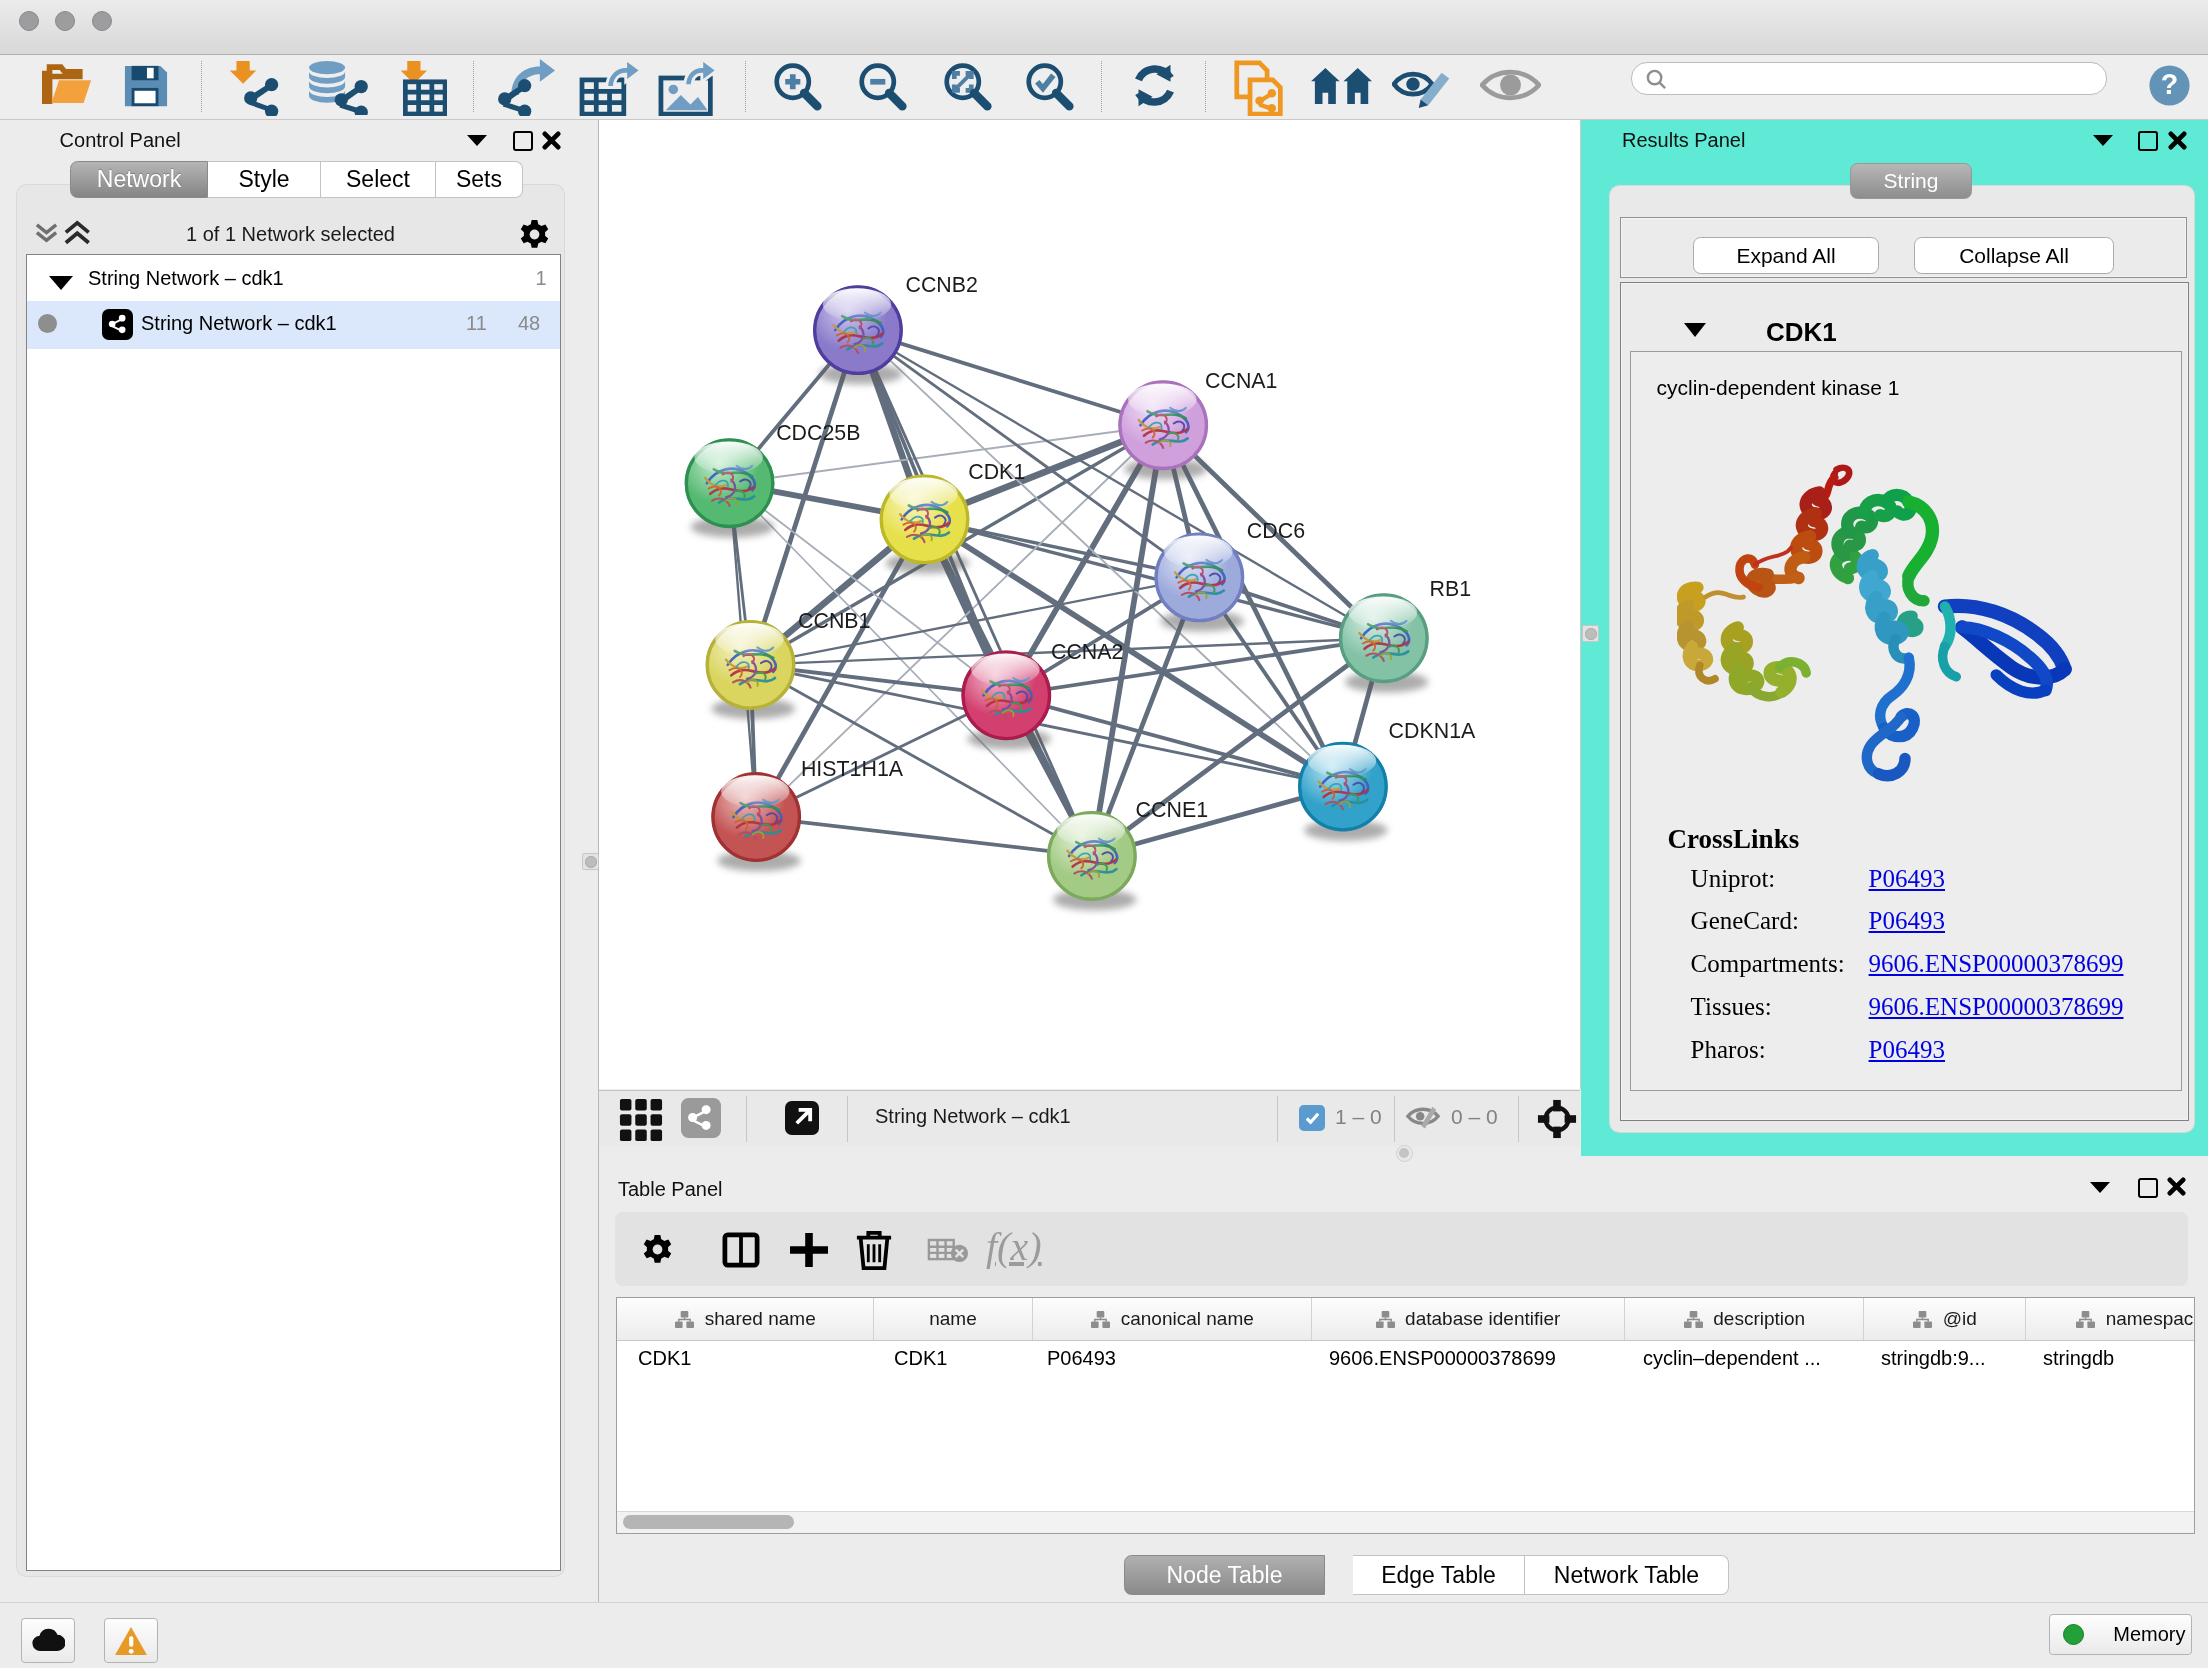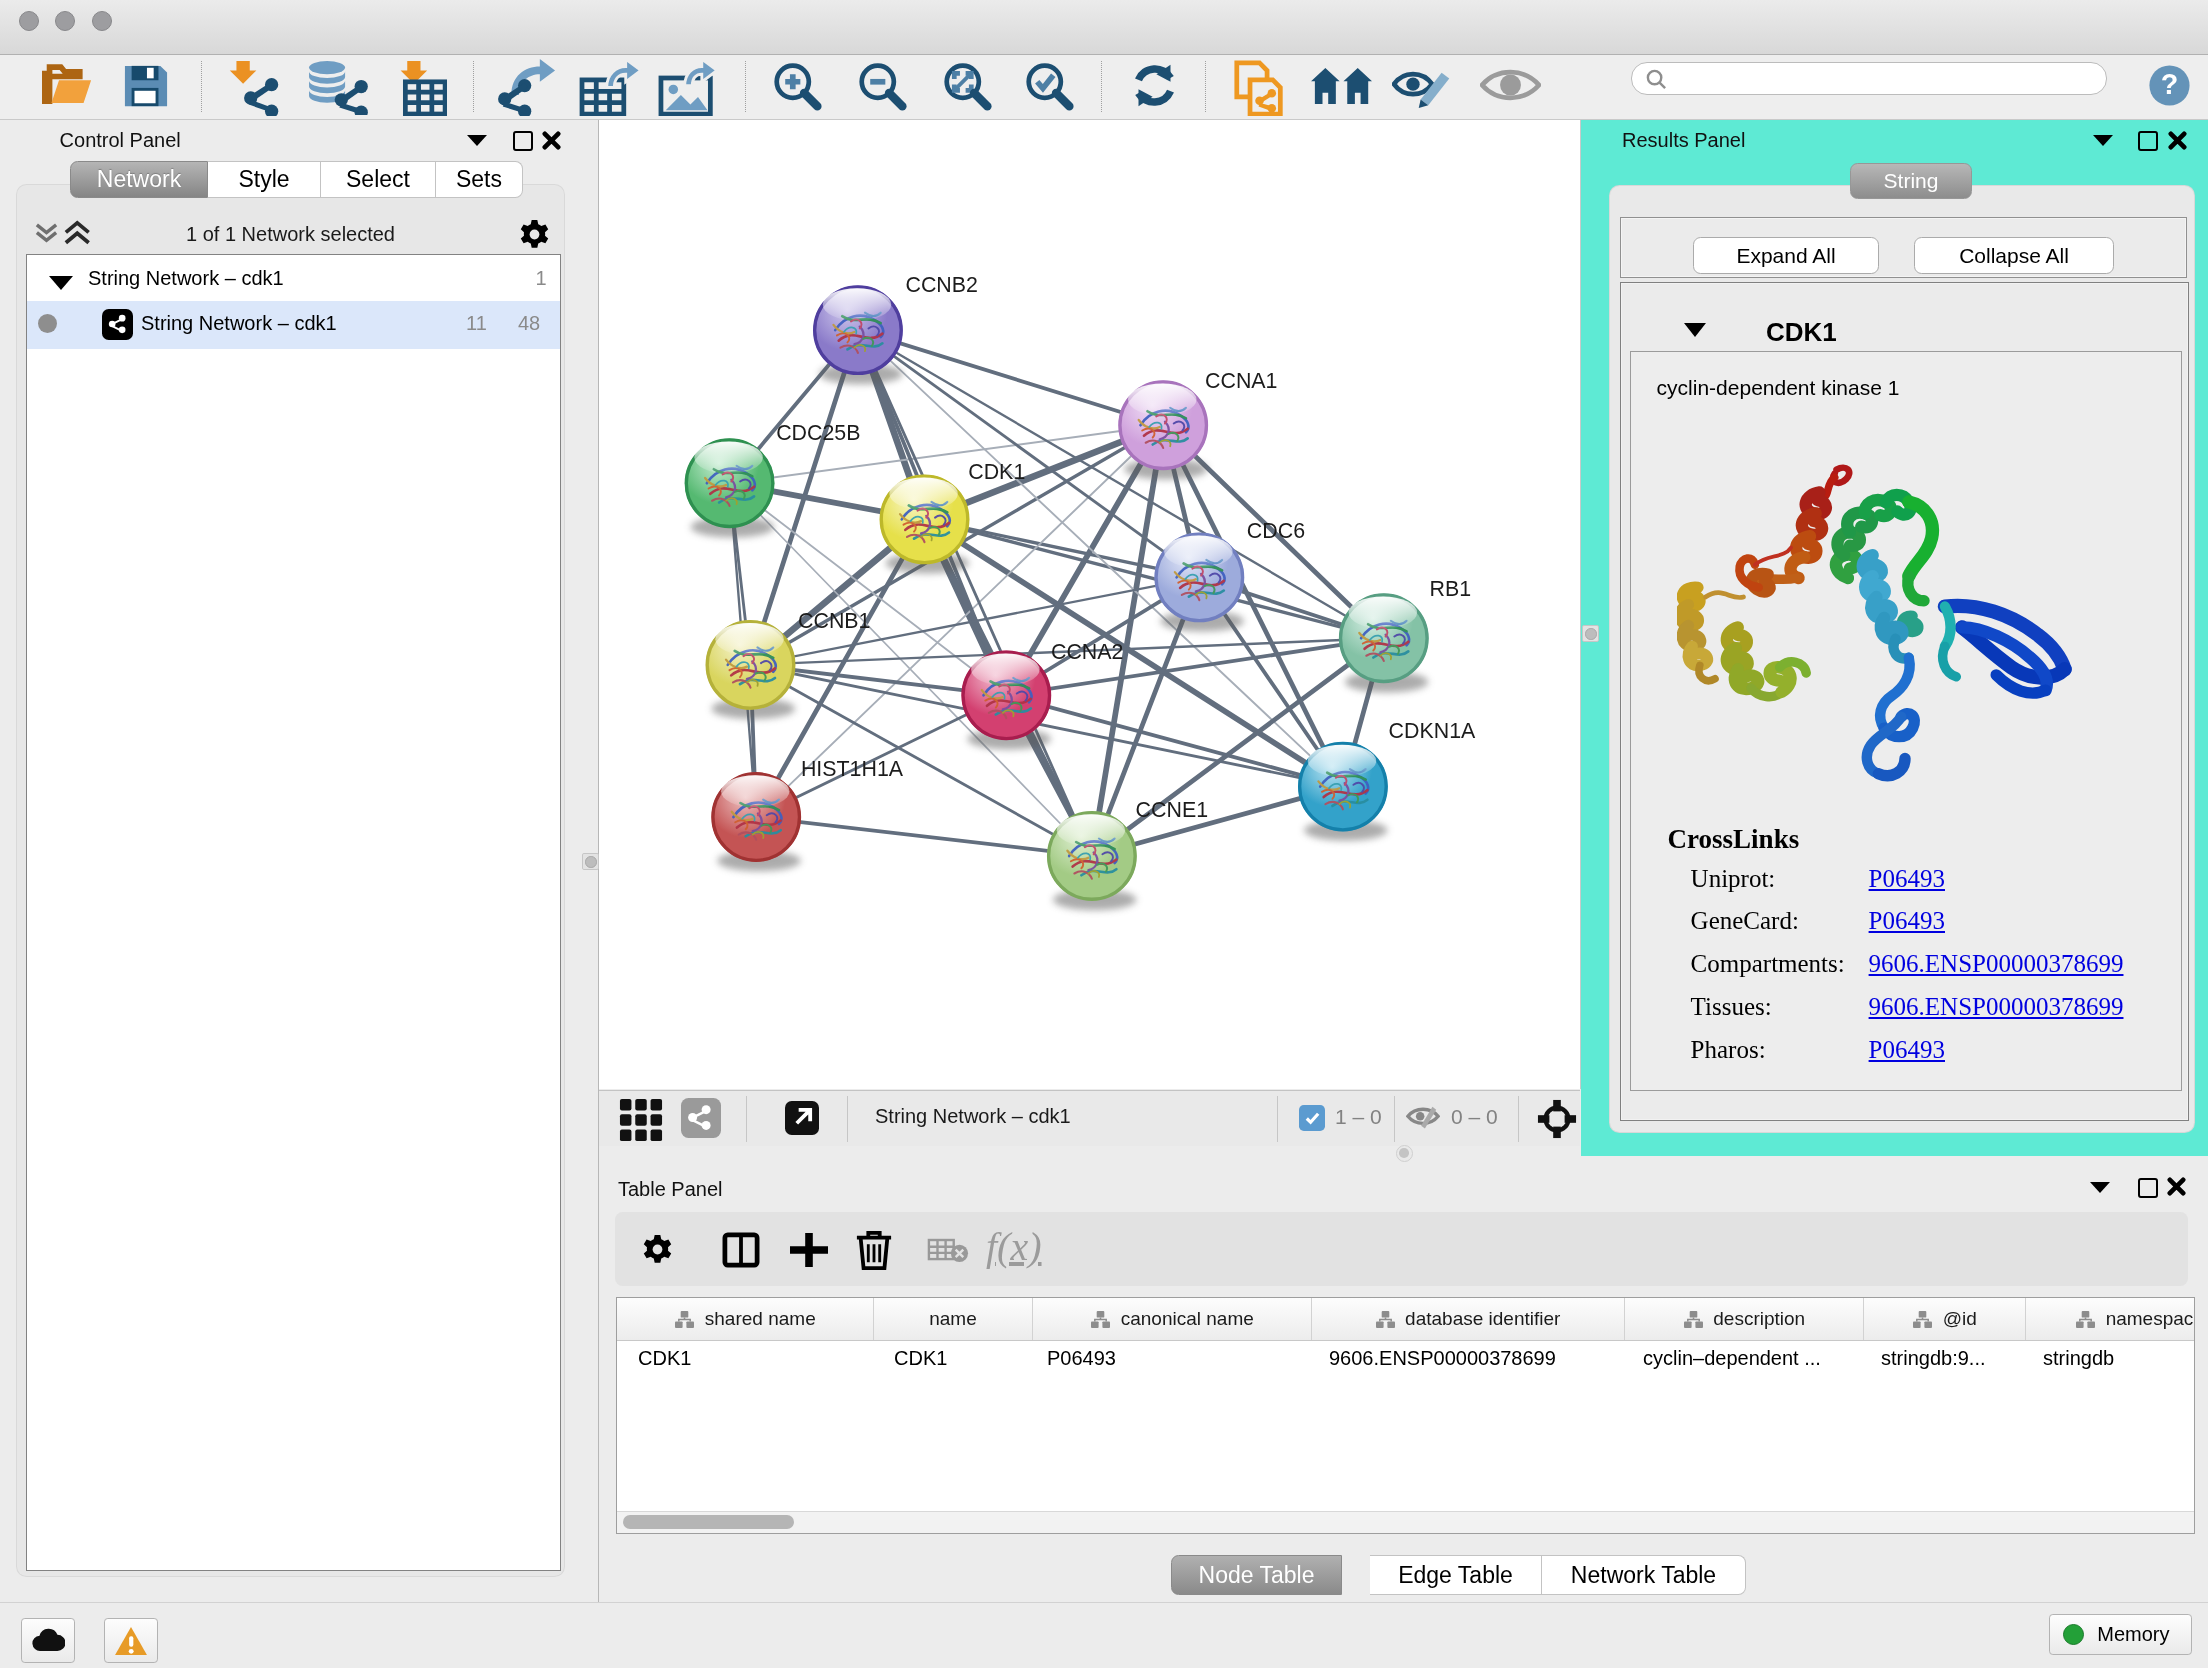--- a/index.html
+++ b/index.html
@@ -769,21 +769,21 @@
     <span class="td" style="left:430px;">P06493</span>
     <span class="td" style="left:712px;">9606.ENSP00000378699</span>
     <span class="td" style="left:1026px;">cyclin–dependent ...</span>
     <span class="td" style="left:1264px;">stringdb:9...</span>
     <span class="td" style="left:1426px;">stringdb</span>
     <div style="position:absolute;left:0px;bottom:0px;width:100%;height:21px;background:#f2f2f2;border-top:1px solid #d8d8d8;">
       <div style="position:absolute;left:5.7px;top:2.9px;width:171px;height:14.3px;background:#b5b5b5;border-radius:7.6px;"></div>
     </div>
   </div>
   <div class="tabrow" style="left:525px;top:399px;">
-    <div class="btab sel" style="width:171px;border-radius:7.6px 0 0 7.6px;margin-left:47px;">Node Table</div>
+    <div class="btab sel" style="width:201px;border-radius:7.6px 0 0 7.6px;">Node Table</div>
     <div class="btab" style="width:172px;border-left:none;margin-left:28px;">Edge Table</div>
     <div class="btab" style="width:204px;border-left:none;border-radius:0 7.6px 7.6px 0;">Network Table</div>
   </div>
 </div>
 
 <div class="abs" style="left:1582px;top:625px;width:15px;height:15px;background:#e3e3e3;border:1px solid #c6c6c6;border-radius:1.9px;"></div>
 <div class="abs" style="left:1585px;top:628px;width:9.5px;height:9.5px;border-radius:50%;background:#bdbdbd;border:1px solid #a8a8a8;"></div>
 <div class="abs" style="left:1396px;top:1145px;width:15px;height:15px;background:#e9e9e9;border-radius:50%;border:1px solid #cfcfcf;"></div>
 <div class="abs" style="left:1399px;top:1148px;width:9.5px;height:9.5px;border-radius:50%;background:#c4c4c4;"></div>
 <div class="abs" style="left:582px;top:853px;width:15px;height:15px;background:#e3e3e3;border:1px solid #c6c6c6;border-radius:1.9px;"></div>
@@ -797,16 +797,16 @@
   </div>
   <div class="sbtn" style="left:104px;">
     <svg width="34" height="30" viewBox="0 0 36 32">
         <path d="M18 1 L35 31 L1 31 Z" fill="#e79b27"></path>
         <rect x="16" y="11" width="4.5" height="11" rx="2" fill="#fff"></rect>
         <circle cx="18.2" cy="27" r="2.6" fill="#fff"></circle>
       </svg>
   </div>
   <div class="sbtn" style="left:2049px;top:11.4px;width:143px;height:41px;justify-content:flex-start;">
     <span style="width:19px;height:19px;border-radius:50%;background:#23a038;border:1px solid #1b7a2b;margin-left:13.3px;"></span>
-    <span style="font-size:20px;margin-left:13px;">Memory</span>
+    <span style="font-size:20px;margin-left:29px;">Memory</span>
   </div>
 </div>
 
 
 </body></html>

